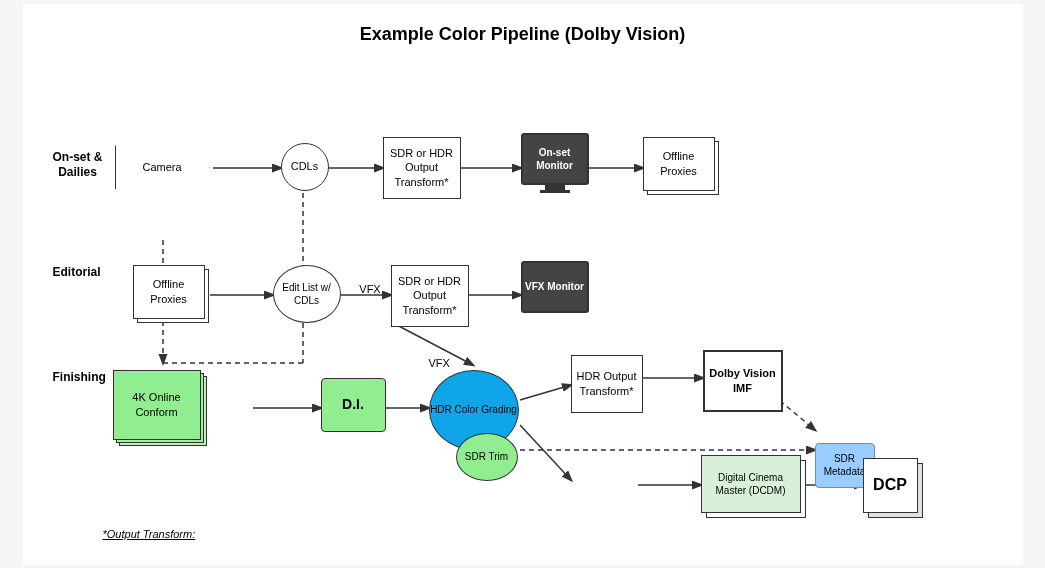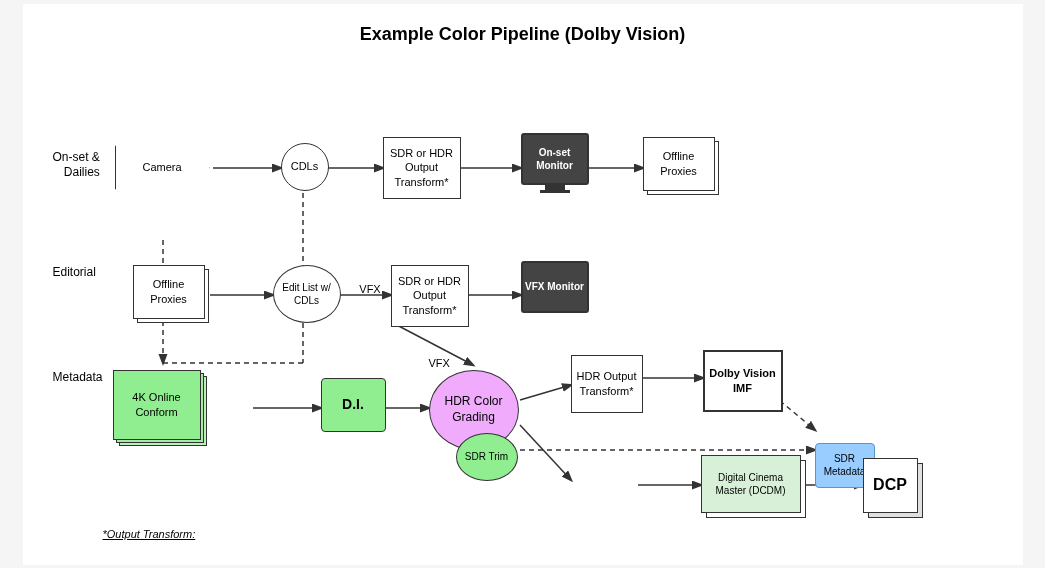--- a/index.html
+++ b/index.html
@@ -30,22 +30,22 @@
       position: relative;
       width: 940px;
       height: 480px;
       margin: 0 auto;
     }
     
     .row-label {
       position: absolute;
       left: 0;
       font-size: 12px;
-      font-weight: normal;
-      text-align: right;
+      font-weight: bold;
+      text-align: center;
       line-height: 1.3;
     }
 
     
     .shape {
       position: absolute;
       display: flex;
       align-items: center;
       justify-content: center;
       text-align: center;
@@ -145,21 +145,21 @@
 </head>
 <body>
 
 <div class="diagram-container">
   <div class="title">Example Color Pipeline (Dolby Vision)</div>
 
   <div class="diagram-area">
 
     <div class="row-label" style="top:85px; left:0;">On-set &amp;<br>Dailies</div>
     <div class="row-label" style="top:200px; left:0;">Editorial</div>
-    <div class="row-label" style="top:305px; left:0;">Metadata</div>
+    <div class="row-label" style="top:305px; left:0;">Finishing</div>
 
     <svg class="arrows-svg">
       <defs>
         <marker id="arrow" markerWidth="8" markerHeight="8" refX="6" refY="3" orient="auto">
           <path d="M0,0 L0,6 L8,3 z" fill="#333"></path>
         </marker>
         <marker id="arrow-dash" markerWidth="8" markerHeight="8" refX="6" refY="3" orient="auto">
           <path d="M0,0 L0,6 L8,3 z" fill="#333"></path>
         </marker>
       </defs>
@@ -280,21 +280,21 @@
 Conform</span>
       </div>
     </div>
 
     <div class="shape rect-green" style="left:268px; top:313px; width:65px; height:54px; border-radius:4px;">
       <span style="font-size:14px; font-weight:bold;">D.I.</span>
     </div>
 
     <div style="position:absolute; left:376px; top:292px;">
       <div style="text-align:center; font-size:11px; margin-bottom:1px;">VFX</div>
-      <div class="shape circle-green" style="width:90px; height:80px; font-size:12px; background:#f0abfc;">
+      <div class="shape circle-green" style="width:90px; height:80px; font-size:10px; background:#0ea5e9;">
         <span>HDR
 Color
 Grading</span>
       </div>
     </div>
 
     <div class="shape circle-green" style="left:403px; top:368px; width:62px; height:48px; background:#90ee90; font-size:10px;">
       <span>SDR
 Trim</span>
     </div>

